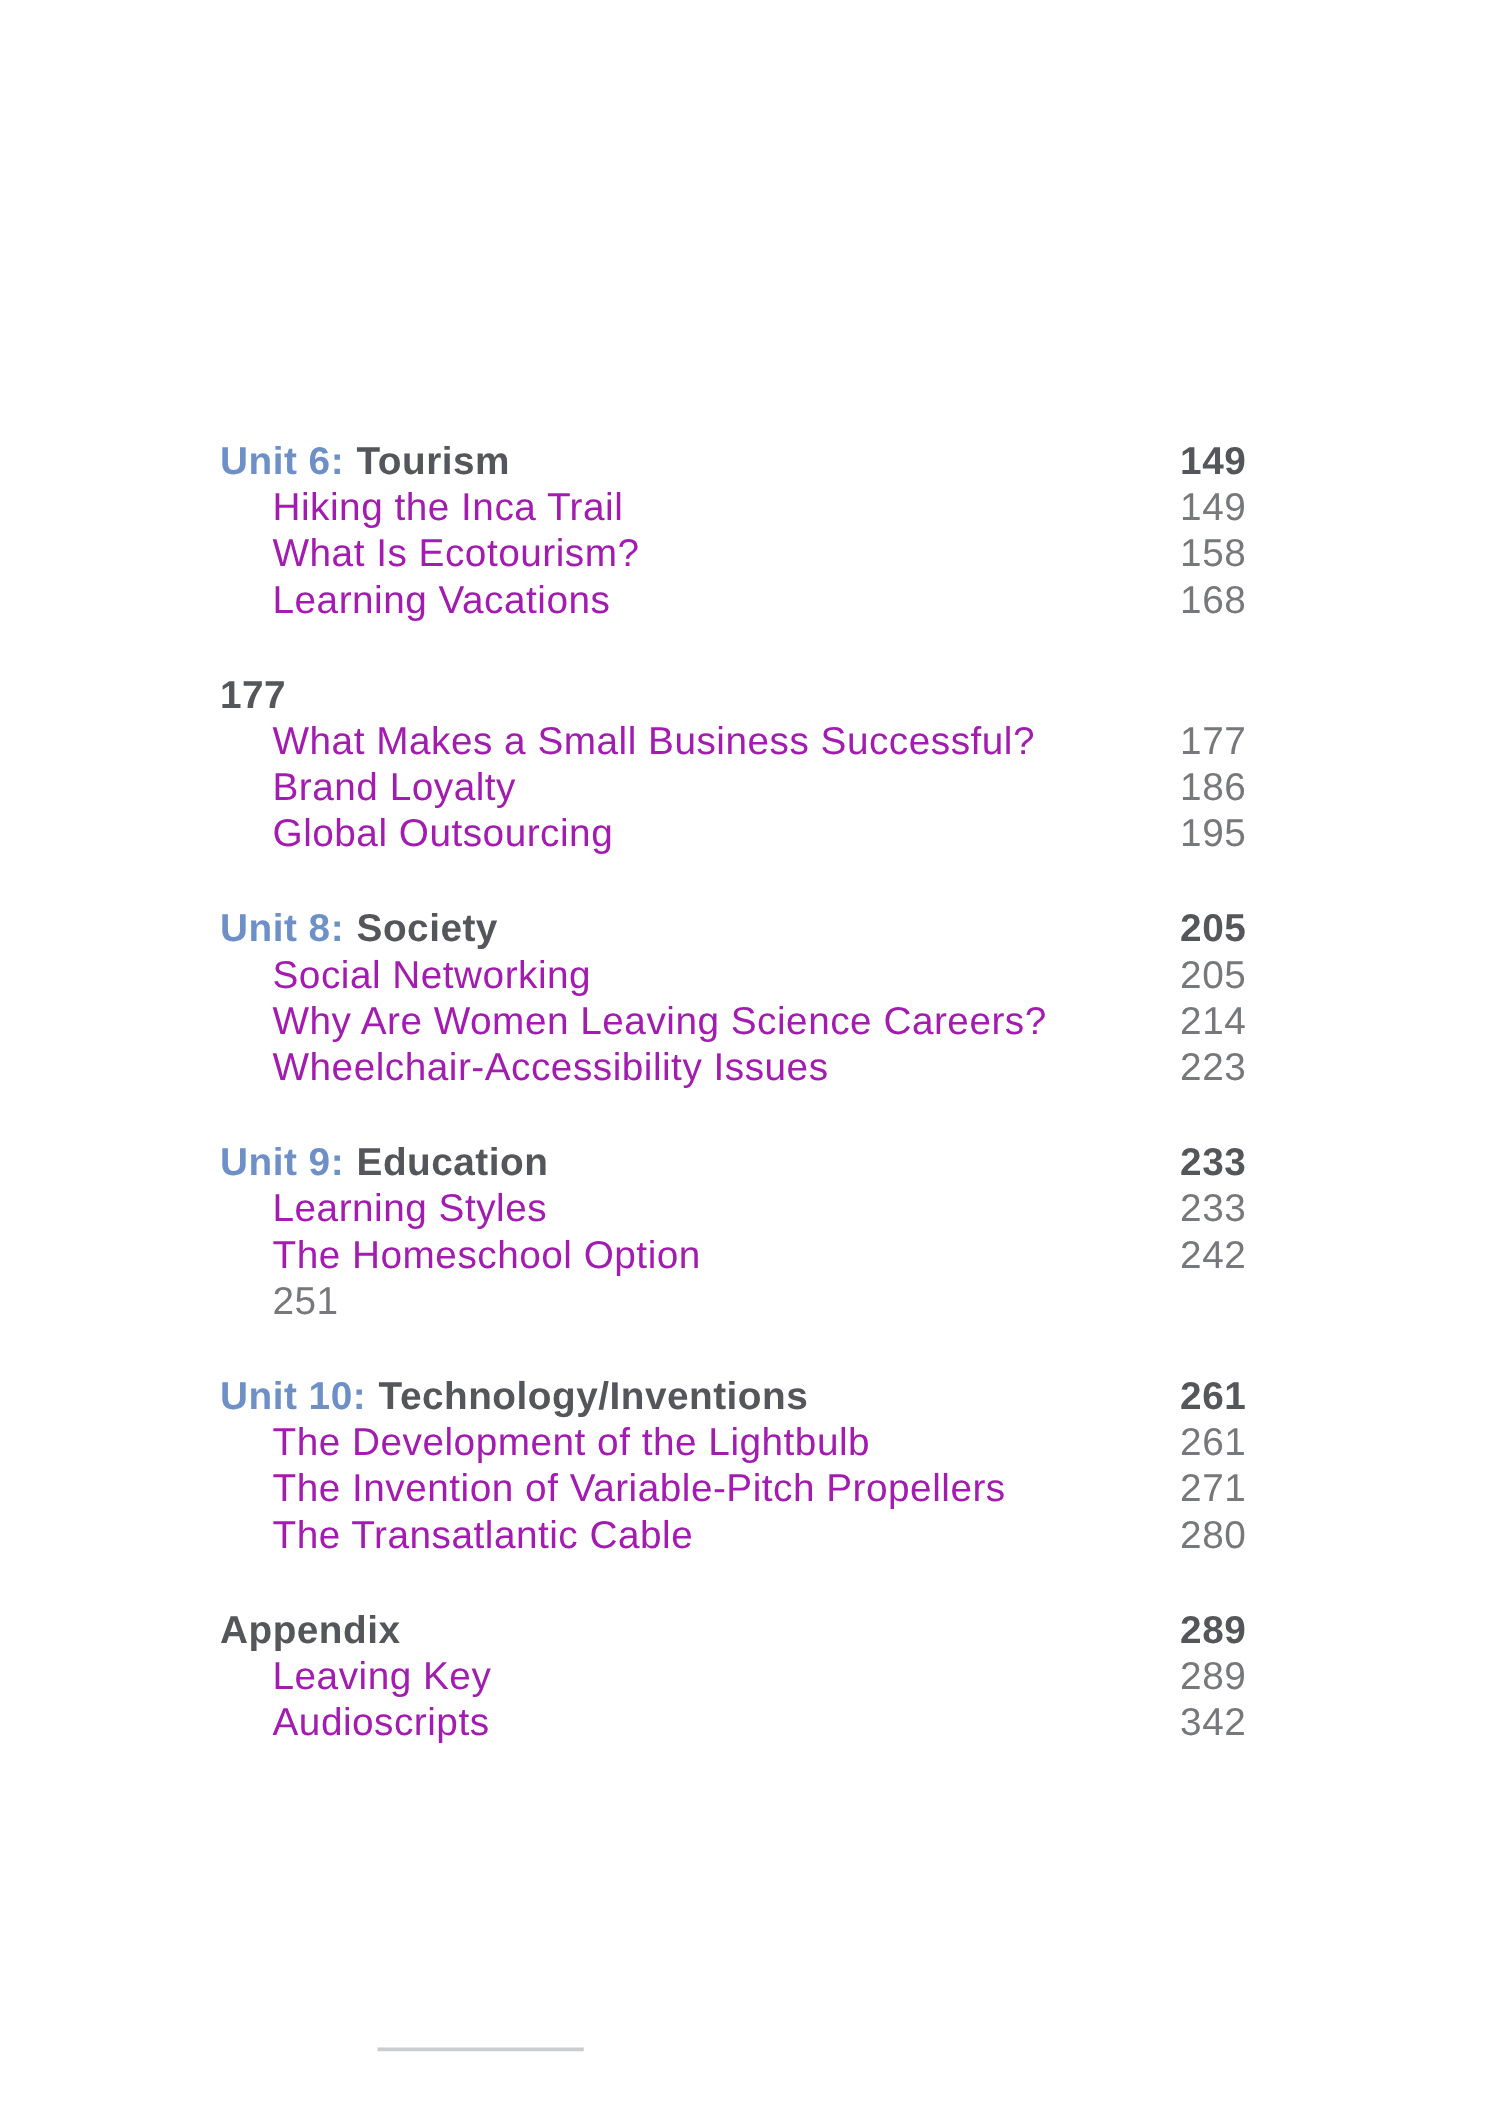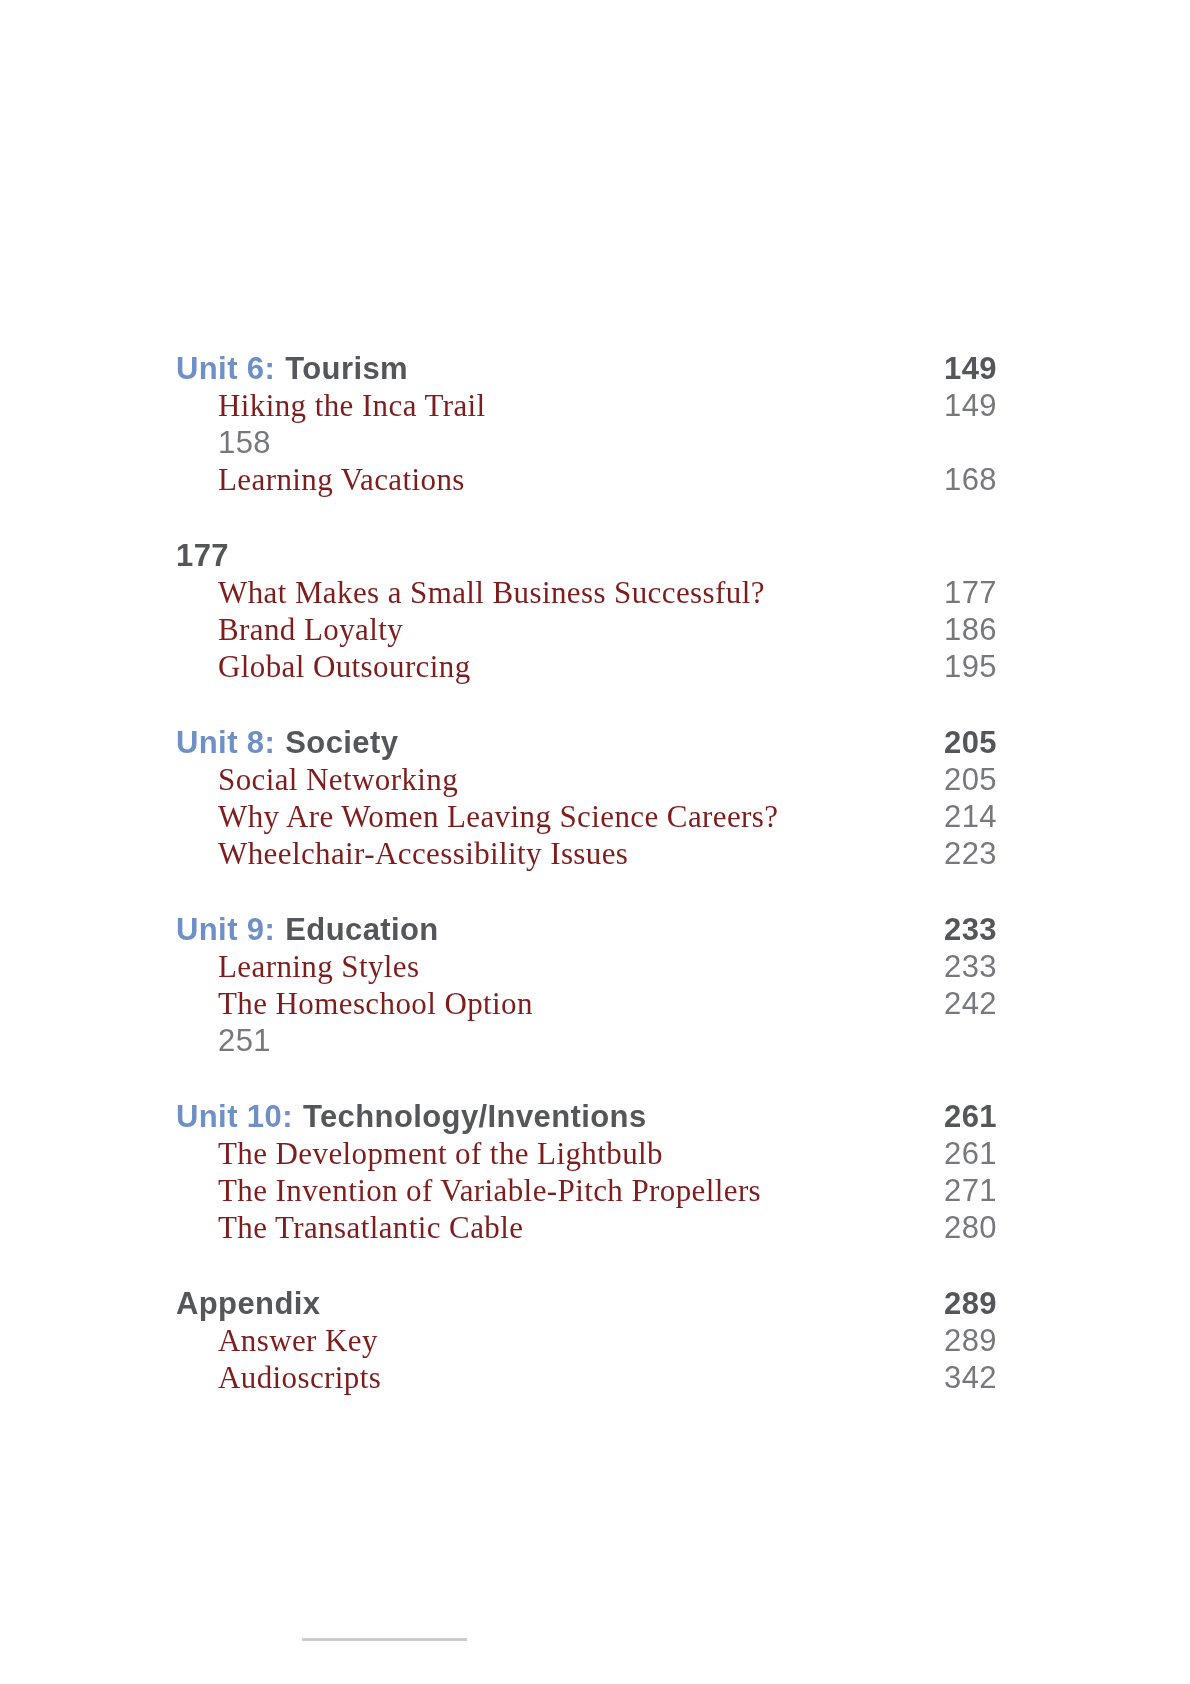--- a/index.html
+++ b/index.html
@@ -48,22 +48,21 @@
     font-weight: bold;
   }
   .heading-row .page-num {
     color: #55565a;
     font-weight: bold;
   }
   .item-row {
     padding-left: 42px;
   }
   .item-title {
-    color: #7f1d1d;
-    font-family: Liberation Serif, serif;
+    color: #a21caf;
   }
   .item-row .page-num {
     color: #77787b;
   }
   .page-num {
     text-align: left;
     white-space: nowrap;
   }
   .bottom-dash {
     position: absolute;
@@ -82,20 +81,21 @@
   <div class="toc-section">
     <div class="row heading-row">
       <span class="titlewrap"><span class="unit-label">Unit 6:</span><span class="unit-title">Tourism</span></span>
       <span class="page-num">149</span>
     </div>
     <div class="row item-row">
       <span class="item-title">Hiking the Inca Trail</span>
       <span class="page-num">149</span>
     </div>
     <div class="row item-row">
+      <span class="item-title">What Is Ecotourism?</span>
       <span class="page-num">158</span>
     </div>
     <div class="row item-row">
       <span class="item-title">Learning Vacations</span>
       <span class="page-num">168</span>
     </div>
   </div>
 
   <div class="toc-section">
     <div class="row heading-row">
@@ -170,21 +170,21 @@
       <span class="page-num">280</span>
     </div>
   </div>
 
   <div class="toc-section">
     <div class="row heading-row">
       <span class="titlewrap"><span class="unit-title">Appendix</span></span>
       <span class="page-num">289</span>
     </div>
     <div class="row item-row">
-      <span class="item-title">Answer Key</span>
+      <span class="item-title">Leaving Key</span>
       <span class="page-num">289</span>
     </div>
     <div class="row item-row">
       <span class="item-title">Audioscripts</span>
       <span class="page-num">342</span>
     </div>
   </div>
 
 </div>
 

